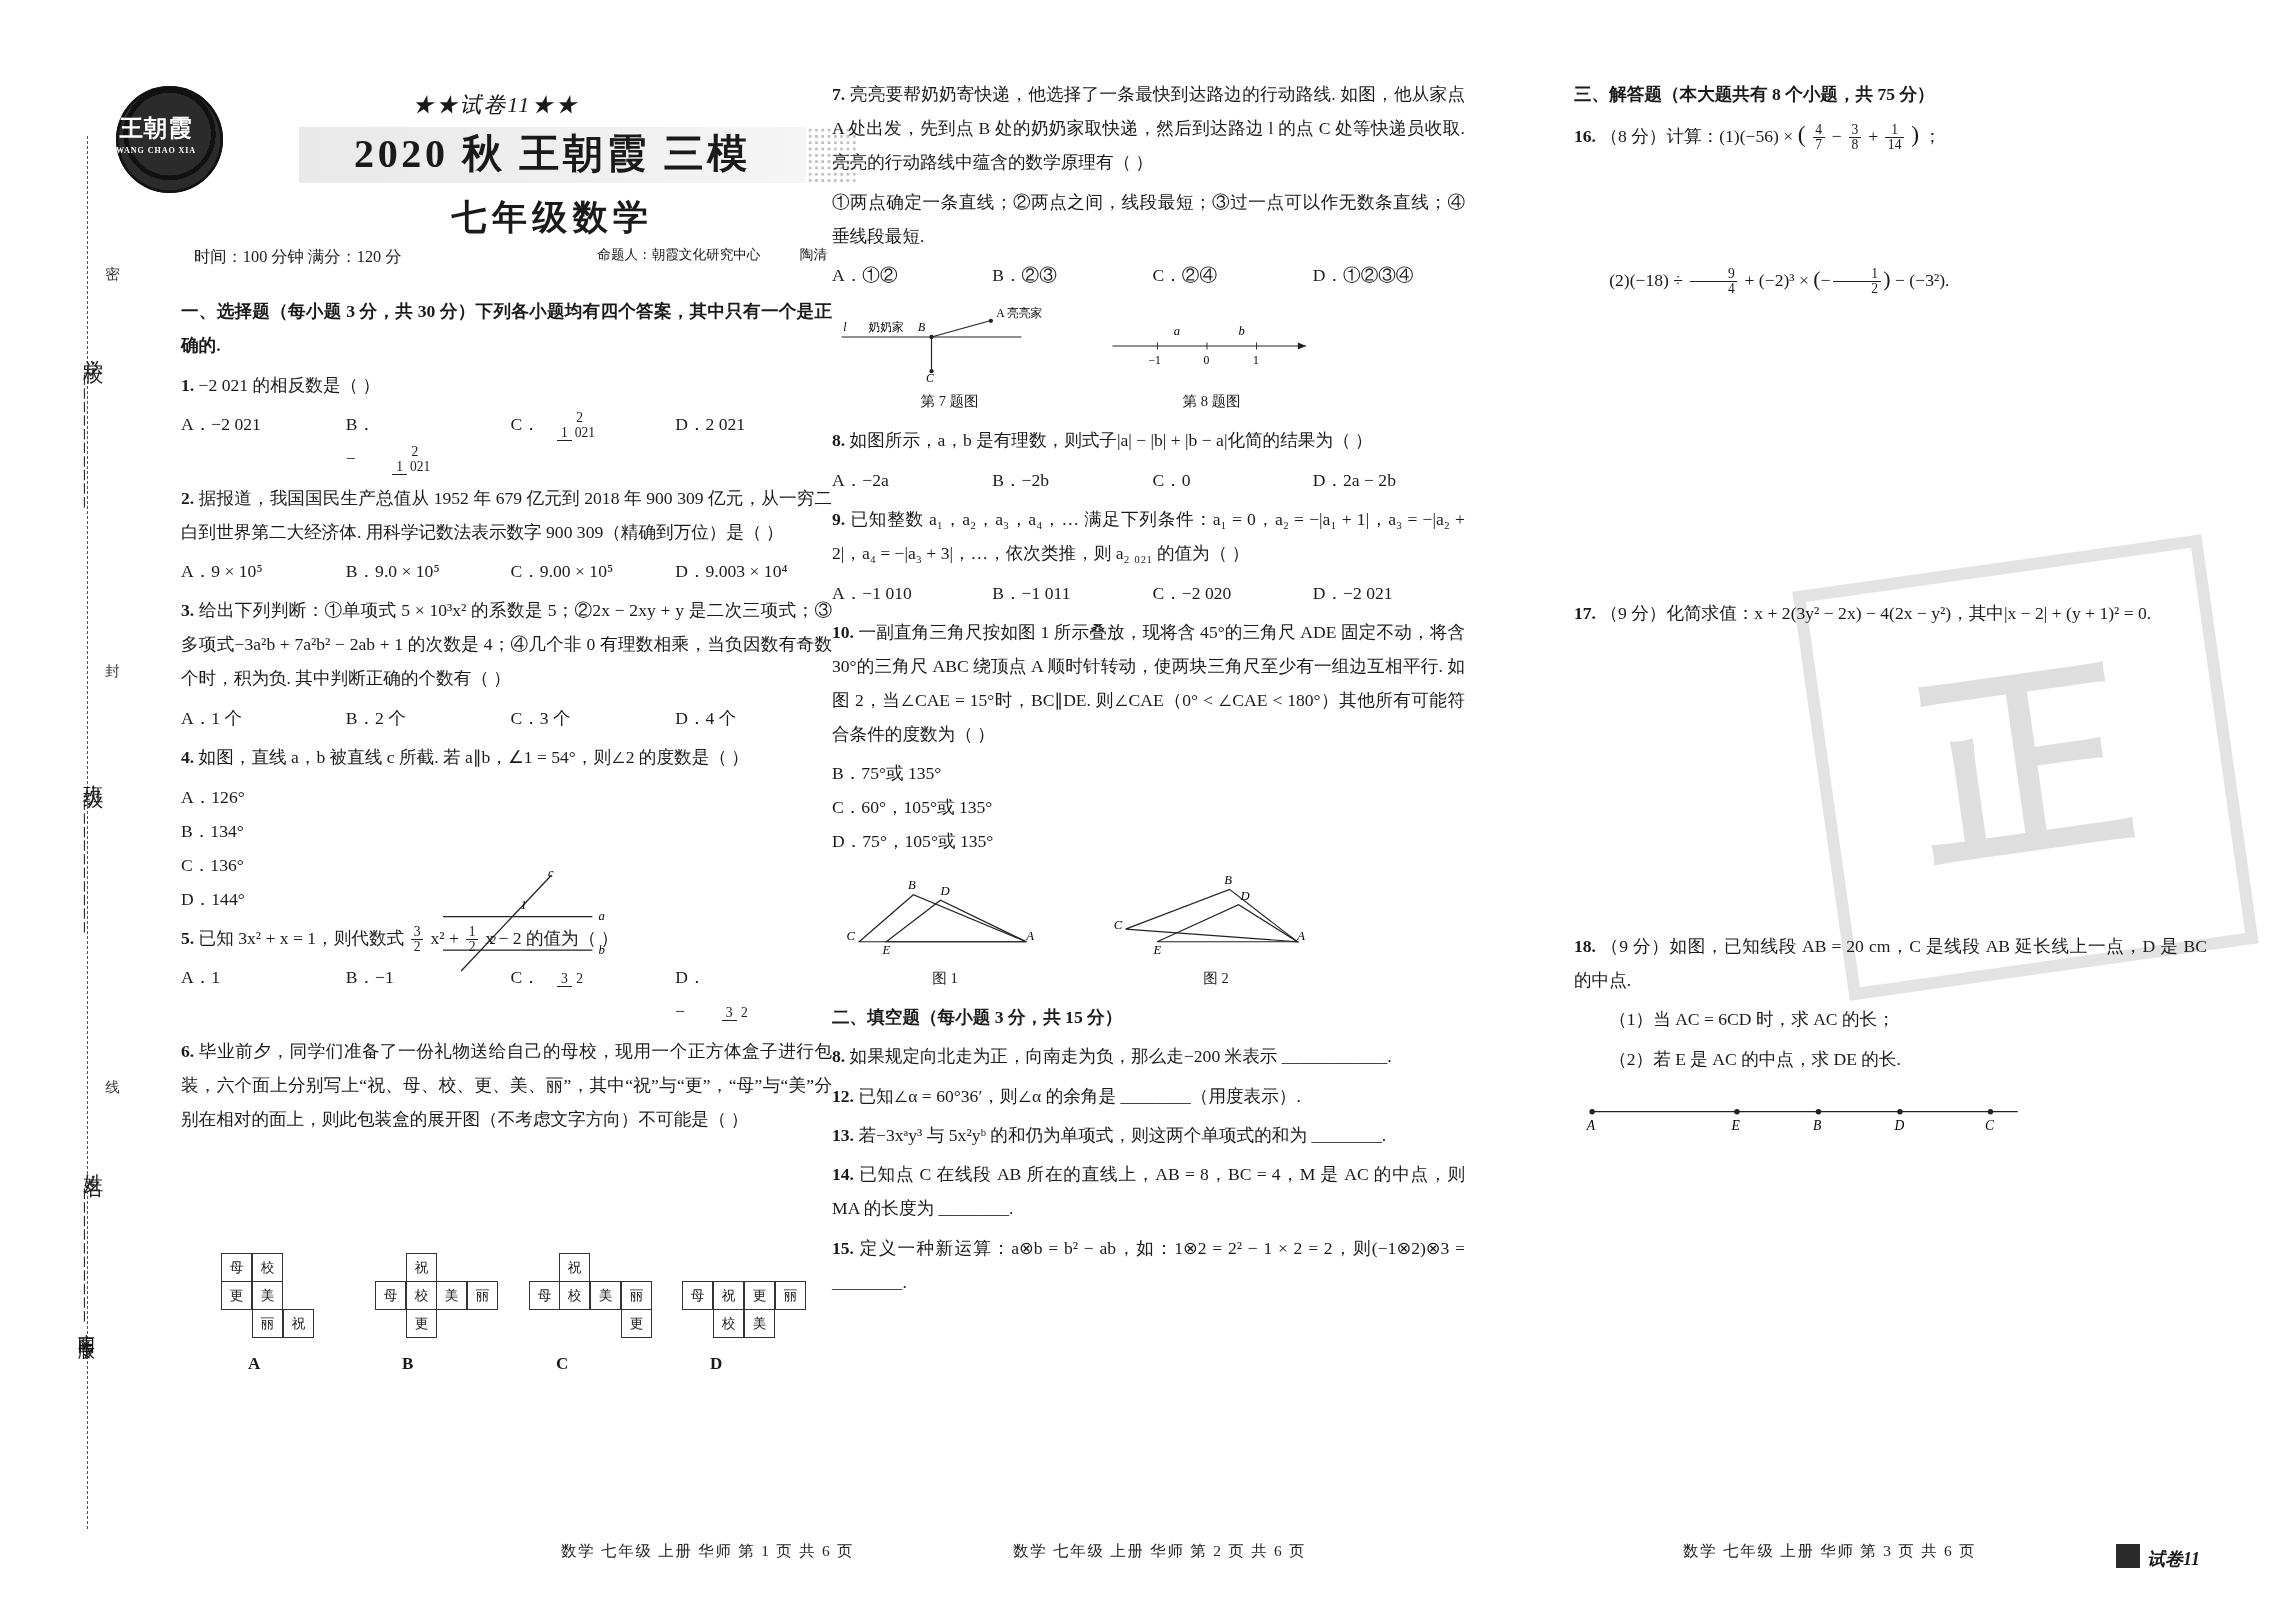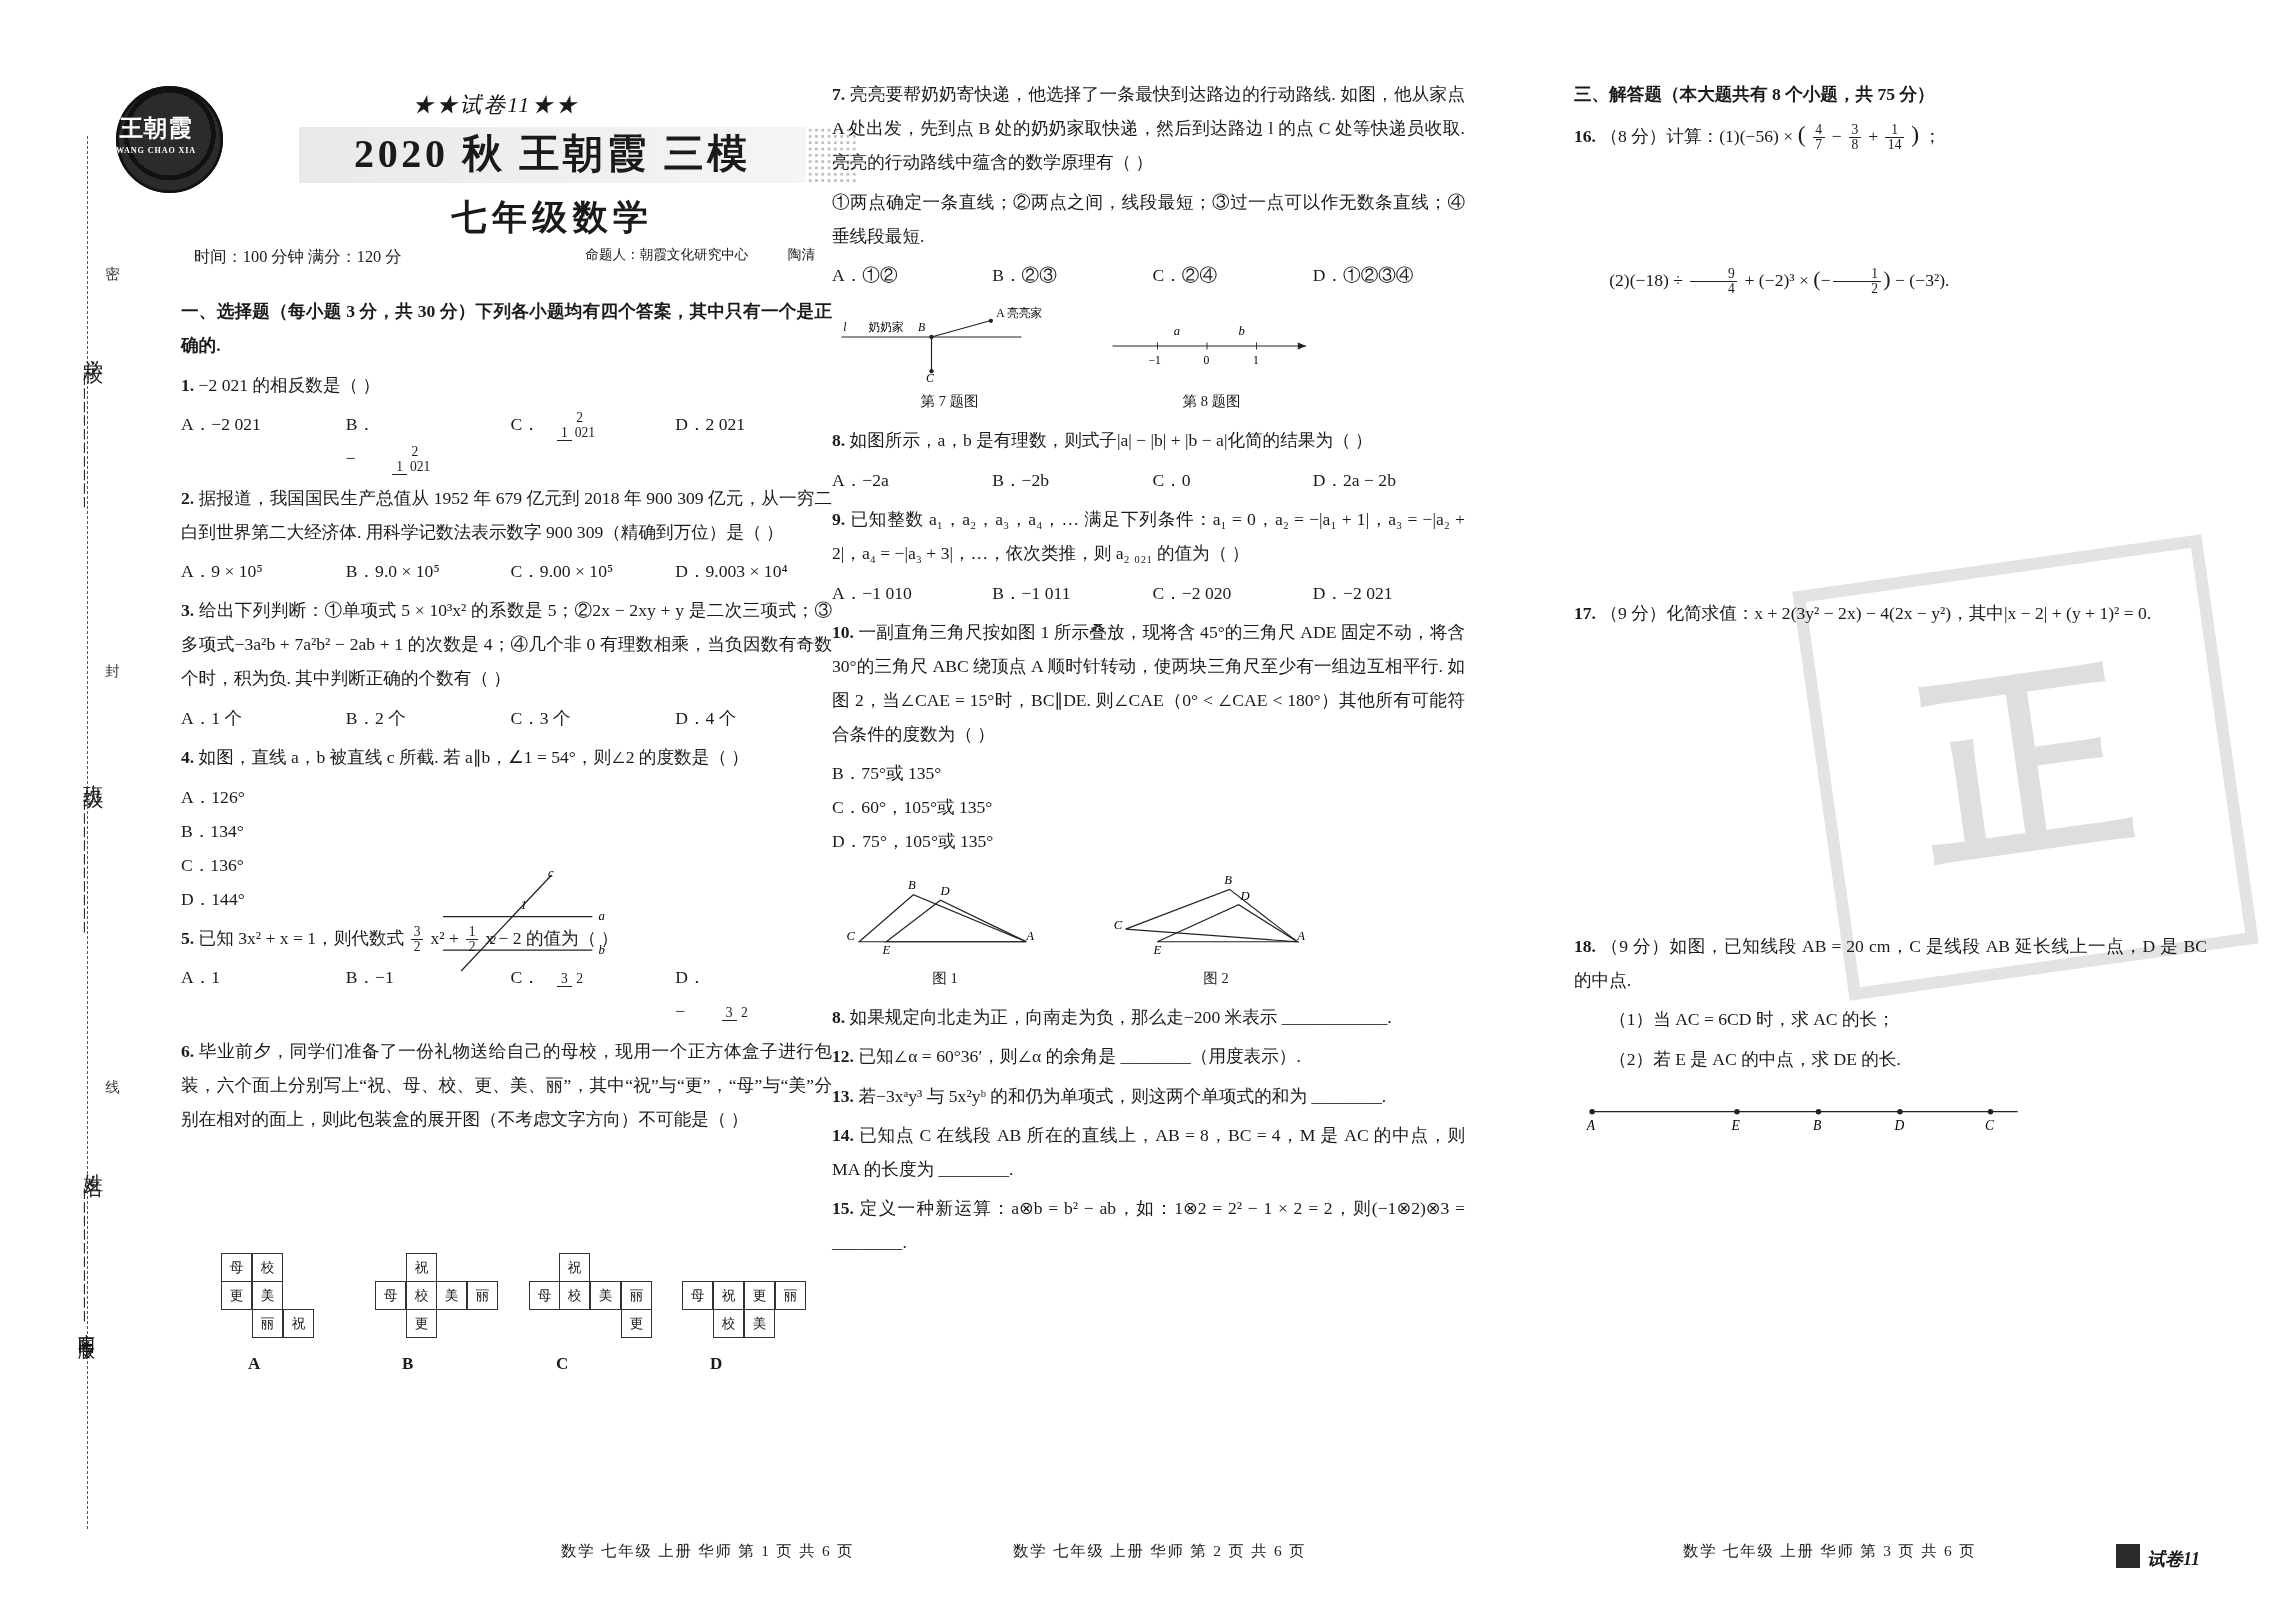--- a/index.html
+++ b/index.html
@@ -77,21 +77,21 @@
     position:absolute;left:299px;top:128px;width:507px;text-align:center;
     font-size:40px;font-weight:bold;letter-spacing:3.6px;line-height:52px;
   }
   .sub-title{
     position:absolute;left:299px;top:194px;width:507px;text-align:center;
     font-size:35px;font-weight:bold;letter-spacing:5.4px;
   }
   .meta-row{
     position:absolute;left:194px;top:246px;width:633px;font-size:16.3px;
   }
-  .meta-row .right{position:absolute;right:12px;top:0;font-size:13.6px;}
+  .meta-row .right{position:absolute;right:0;top:0;font-size:13.6px;}
   .meta-row .right i{font-style:normal;margin-left:36px;}
 
   
   .sec{font-weight:bold;margin:5.4px 0 1.8px;}
   .q{margin:5.4px 0;text-align:justify;}
   .qnum{font-weight:bold;}
   .opts{display:flex;gap:8px;margin:1.8px 0 3.6px;}
   .opts span{display:inline-block;}
   .opt4 span{width:25%;}
   .indent{text-indent:2em;}
@@ -387,20 +387,21 @@
           <text x="134" y="22" font-size="14" font-style="italic" font-family="Liberation Serif">B</text>
           <text x="152" y="40" font-size="14" font-style="italic" font-family="Liberation Serif">D</text>
           <text x="12" y="72" font-size="14" font-style="italic" font-family="Liberation Serif">C</text>
           <text x="56" y="100" font-size="14" font-style="italic" font-family="Liberation Serif">E</text>
           <text x="215" y="84" font-size="14" font-style="italic" font-family="Liberation Serif">A</text>
         </svg>
         <div class="figcap">图 2</div>
       </div>
     </div>
 
+    <div class="sec q">二、填空题（每小题 3 分，共 15 分）</div>
     <div class="q"><span class="qnum">8.</span> <span>如果规定向北走为正，向南走为负，那么走−200 米表示 ____________.</span></div>
     <div class="q"><span class="qnum">12.</span> <span>已知∠α = 60°36′，则∠α 的余角是 ________（用度表示）.</span></div>
     <div class="q"><span class="qnum">13.</span> <span>若−3xᵃy³ 与 5x²yᵇ 的和仍为单项式，则这两个单项式的和为 ________.</span></div>
     <div class="q"><span class="qnum">14.</span> <span>已知点 C 在线段 AB 所在的直线上，AB = 8，BC = 4，M 是 AC 的中点，则 MA 的长度为 ________.</span></div>
     <div class="q"><span class="qnum">15.</span> <span>定义一种新运算：a⊗b = b² − ab，如：1⊗2 = 2² − 1 × 2 = 2，则(−1⊗2)⊗3 = ________.</span></div>
   </div>
   <div class="col-footer f2">数学  七年级  上册  华师  第 2 页  共 6 页</div>
 
   <div class="col col3">
     <div class="sec q">三、解答题（本大题共有 8 个小题，共 75 分）</div>

